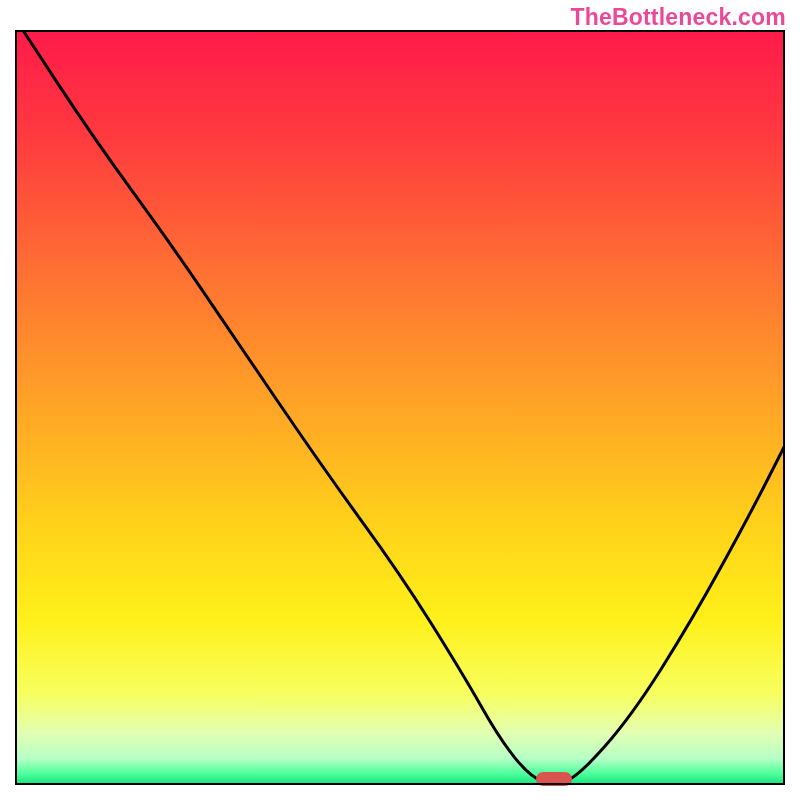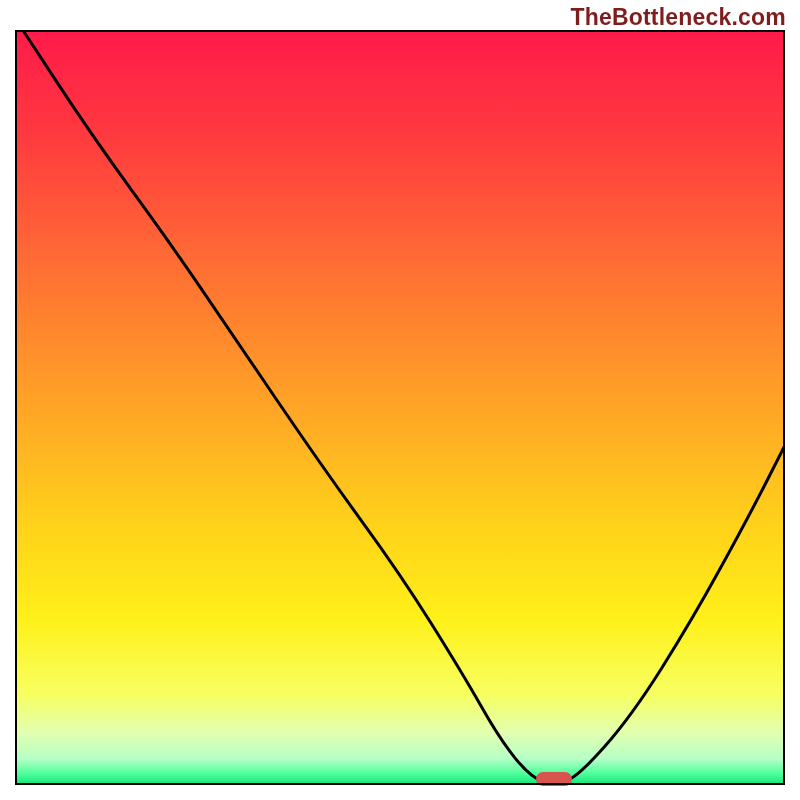--- a/index.html
+++ b/index.html
@@ -50,21 +50,21 @@
     height: 14px;
     border-radius: 7px;
     transform: translate(-50%, -50%);
   }
   .watermark {
     position: absolute;
     top: 4px;
     right: 14px;
     font-size: 23px;
     font-weight: bold;
-    color: #7f1d1d;
+    color: #ec4899;
     letter-spacing: 0.2px;
   }
 </style>
 </head>
 <body>
 
 <div class="watermark">TheBottleneck.com</div>
 
 <div class="frame">
 

